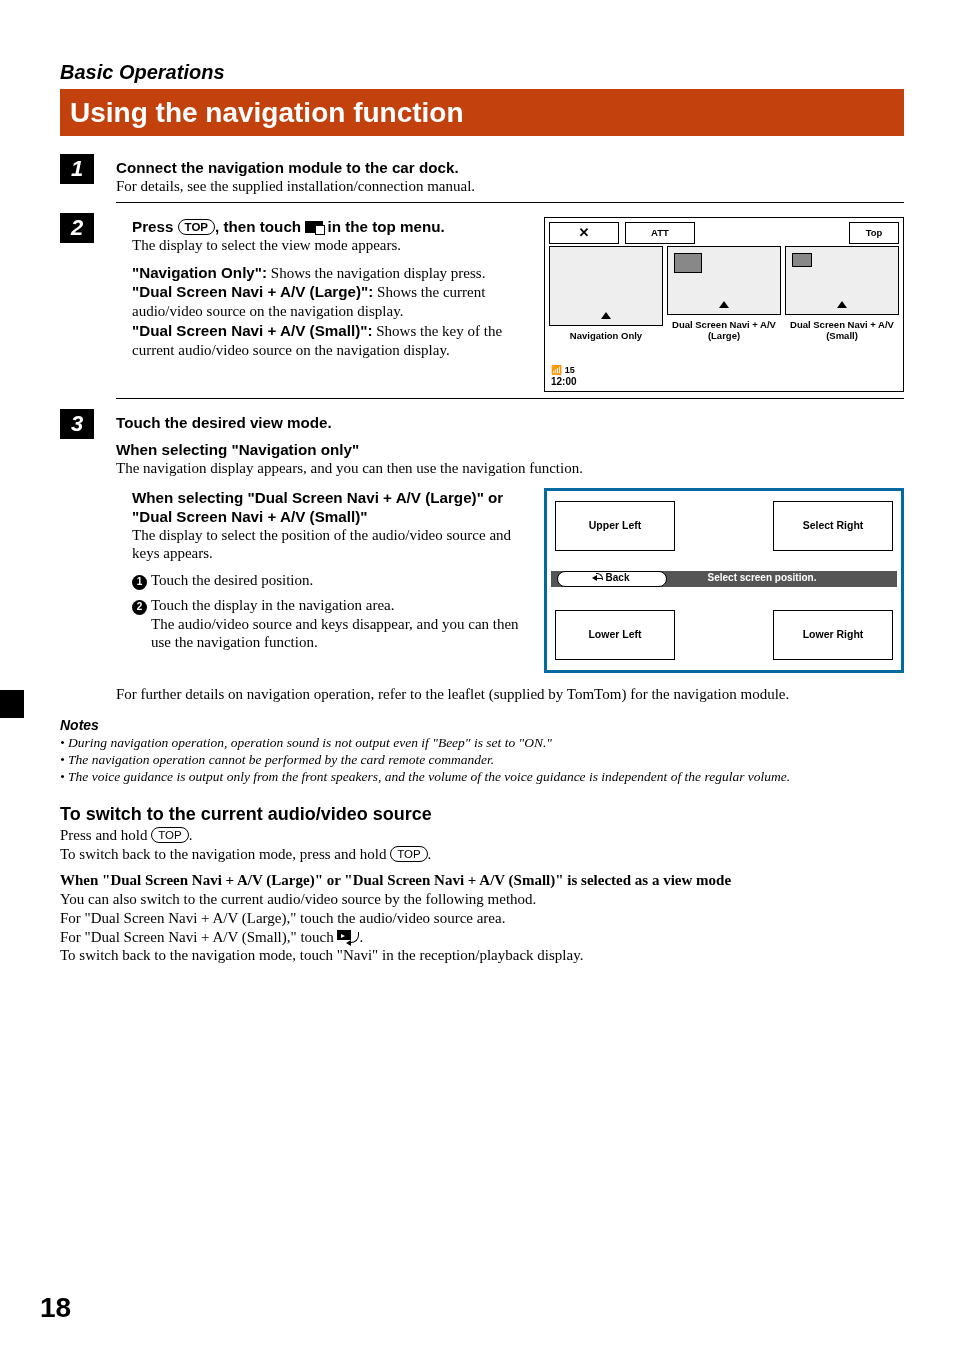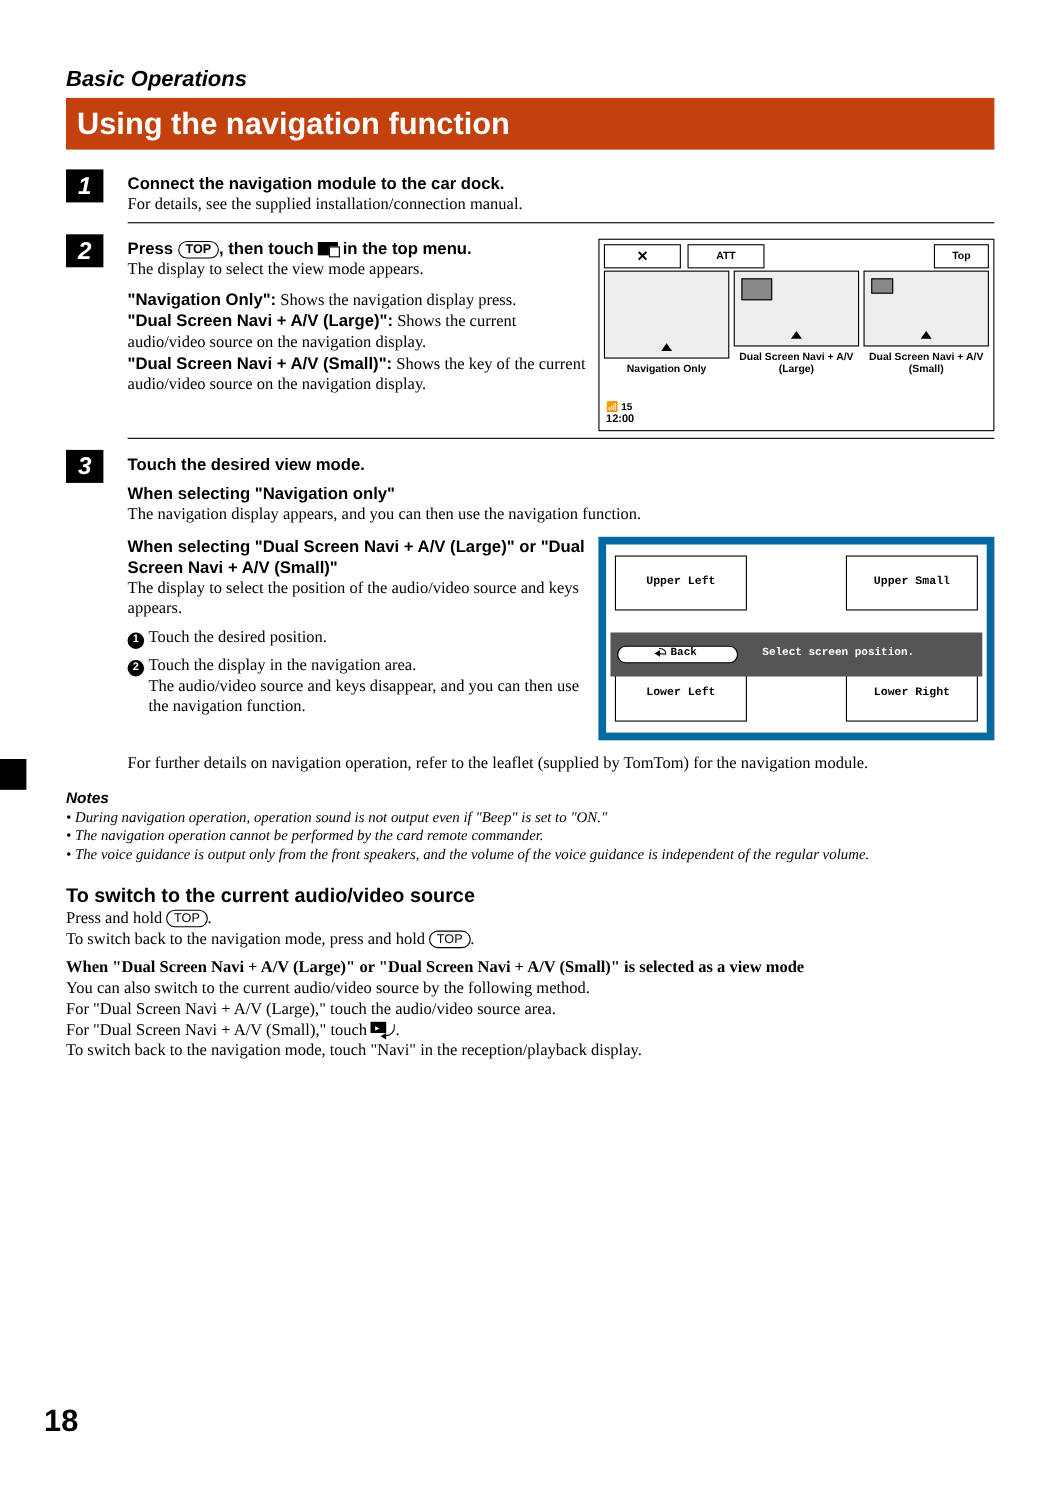--- a/index.html
+++ b/index.html
@@ -53,20 +53,21 @@
   }
   .step-body hr { border:none; border-top:1px solid #000; margin-top:6px;}
   .bold-sans {
     font-family: Arial, sans-serif;
     font-weight: bold;
     font-size: 15.2px;
   }
   .row2 {
     display:flex;
     gap:10px;
+    margin-left:16px;
   }
   .row2-text { flex:1; }
   .illus1 {
     flex: 0 0 360px;
     border:1px solid #000;
     height:175px;
     font-family: Arial, sans-serif;
     font-size:10px;
     position: relative;
   }
@@ -112,30 +113,30 @@
   }
   .nav-icon::after{ content:""; position:absolute; right:-3px;bottom:-3px;width:8px;height:8px;border:1px solid #000;background:#fff;}
   .return-icon{
     display:inline-block; width:22px;height:14px; position:relative; vertical-align:-2px;
   }
   .return-icon .box{ position:absolute;left:0;top:0;width:14px;height:10px;background:#000;border:1px solid #000;}
   .return-icon .box::after{content:"";position:absolute;left:3px;top:3px;width:0;height:0;border-top:2px solid transparent;border-bottom:2px solid transparent;border-left:4px solid #fff;}
   .return-icon .arr{position:absolute;left:13px;top:2px;width:9px;height:11px;border-right:1.5px solid #000;border-bottom:1.5px solid #000;border-bottom-right-radius:8px;}
   .return-icon .arr::before{content:"";position:absolute;left:-4px;bottom:-4px;width:0;height:0;border-top:3px solid transparent;border-bottom:3px solid transparent;border-right:5px solid #000;}
   .illus2 {
-    flex:0 0 360px; border:7px solid #0369a1; height:185px;
-    font-family:Liberation Mono, monospace; position:relative;
+    flex:0 0 360px; border:3px solid #0369a1; height:185px;
+    font-family:Liberation Sans, sans-serif; position:relative;
   }
   .quad {
     position:absolute; width:120px; height:50px; border:1px solid #000;
     display:flex;align-items:center;justify-content:center; font-weight:bold;
     font-size:10.5px;
   }
   .center-bar {
-    position:absolute; left:4px; right:4px; top:80px; height:40px;
+    position:absolute; left:4px; right:4px; top:80px; height:16px;
     background:#555; display:flex; align-items:center;
   }
   .back-btn{
     width:110px; height:16px; margin-left:6px; border:1px solid #000; background:#fff;
     border-radius:8px; font-size:10px; font-weight:bold;
     display:flex;align-items:center;justify-content:center; gap:4px;
   }
   .back-arrow2{width:7px;height:1.5px;background:#000;position:relative;}
   .back-arrow2::before{content:"";position:absolute;left:-3px;top:-2.5px;width:0;height:0;border-top:3.5px solid transparent;border-bottom:3.5px solid transparent;border-right:5px solid #000;}
   .back-arrow2::after{content:"";position:absolute;right:-1px;top:-5px;width:6px;height:6px;border-right:1.5px solid #000;border-top:1.5px solid #000;border-top-right-radius:6px;}
@@ -150,21 +151,21 @@
     font-size:14px; margin-top:14px;
   }
   .notes-list{ font-style:italic; font-size:13.5px; list-style:none; padding-left:0;}
   .notes-list li{ padding-left:12px; text-indent:-12px;}
   .notes-list li::before{ content:"•  ";}
   .sec-head{
     font-family:Arial,sans-serif; font-weight:bold; font-size:18px;
     margin-top:18px; color:#000;
   }
   .page-num{
-    position:absolute; left:40px; bottom:43px;
+    position:absolute; left:40px; bottom:27px;
     font-family:Arial,sans-serif; font-weight:bold; font-size:28px;
   }
   .side-tab{
     position:absolute; left:0; top:690px; width:24px; height:28px; background:#000;
   }
   p{ margin:0;}
 </style>
 </head>
 <body>
 
@@ -245,21 +246,21 @@
       <div class="row2-text">
         <p class="bold-sans">When selecting "Dual Screen Navi + A/V (Large)" or "Dual Screen Navi + A/V (Small)"</p>
         <p>The display to select the position of the audio/video source and keys appears.</p>
         <p style="margin-top:8px;"><span class="circ-num">1</span><span>Touch the desired position.</span></p>
         <p style="margin-top:6px;"><span class="circ-num">2</span><span>Touch the display in the navigation area.</span></p>
         <p style="padding-left:19px;">The audio/video source and keys disappear, and you can then use the navigation function.</p>
       </div>
 
       <div class="illus2">
         <div class="quad" style="left:8px;top:10px">Upper Left</div>
-        <div class="quad" style="right:8px;top:10px">Upper Small</div>
+        <div class="quad" style="right:8px;top:10px">Select Right</div>
         <div class="quad" style="left:8px;bottom:10px">Lower Left</div>
         <div class="quad" style="right:8px;bottom:10px">Lower Right</div>
         <div class="center-bar">
           <div class="back-btn">
               <span class="back-arrow2"></span>
               <span>Back</span>
             </div>
           <div class="center-text">Select screen position.</div>
         </div>
       </div>

